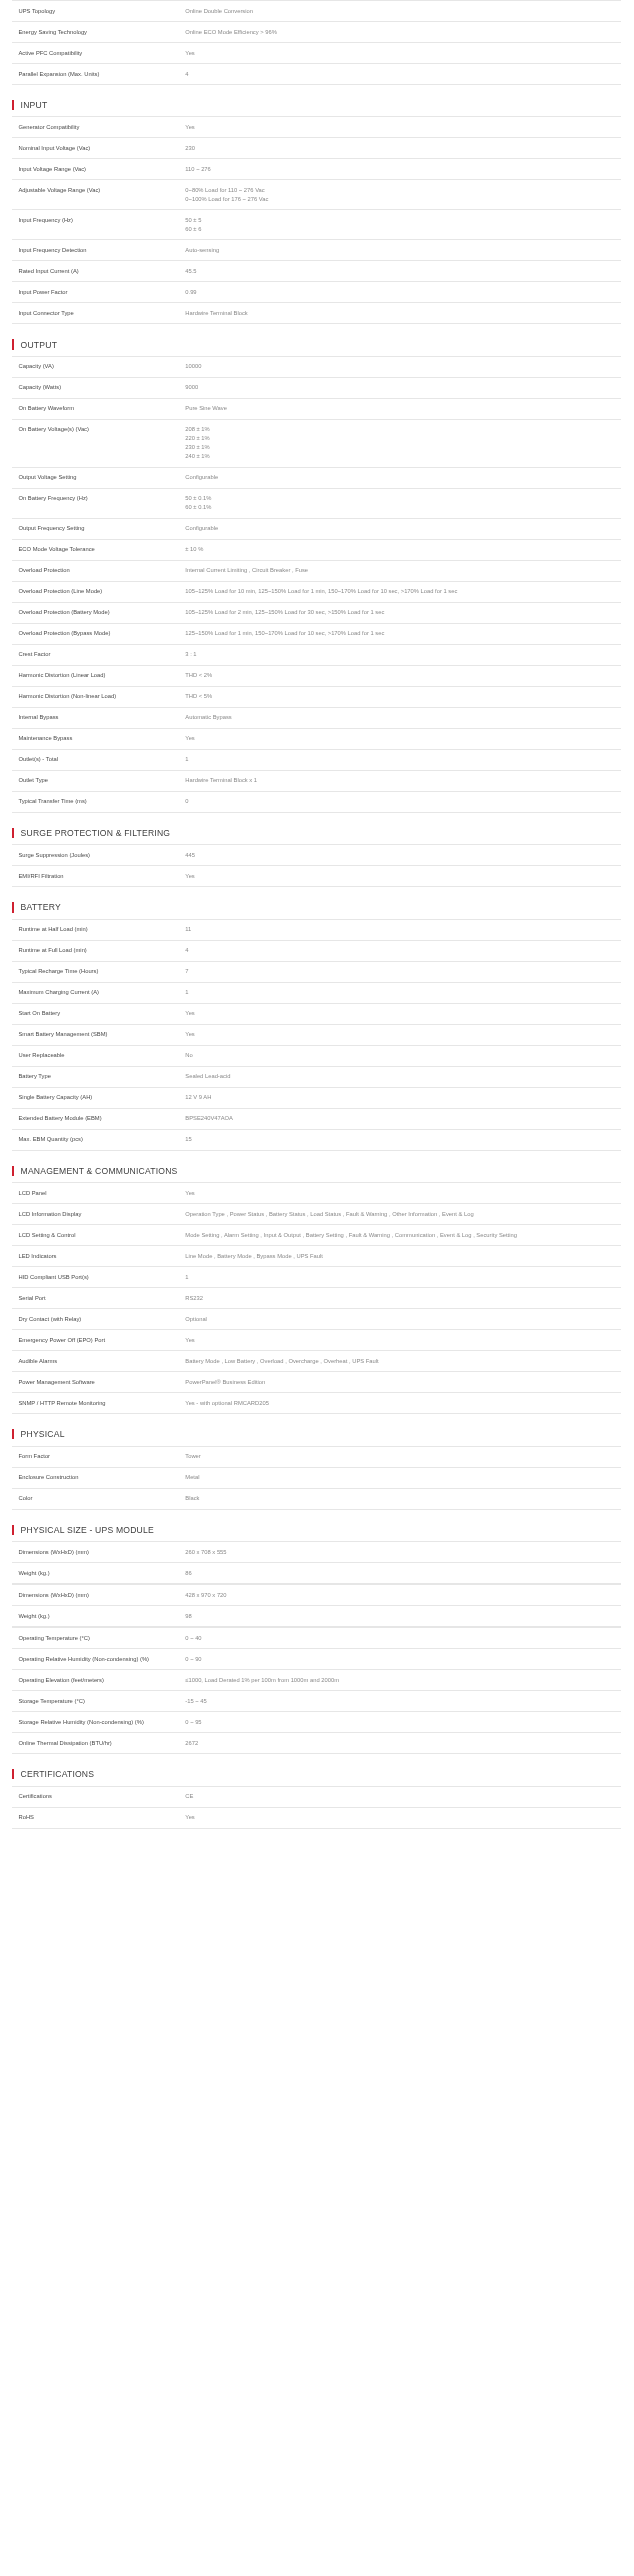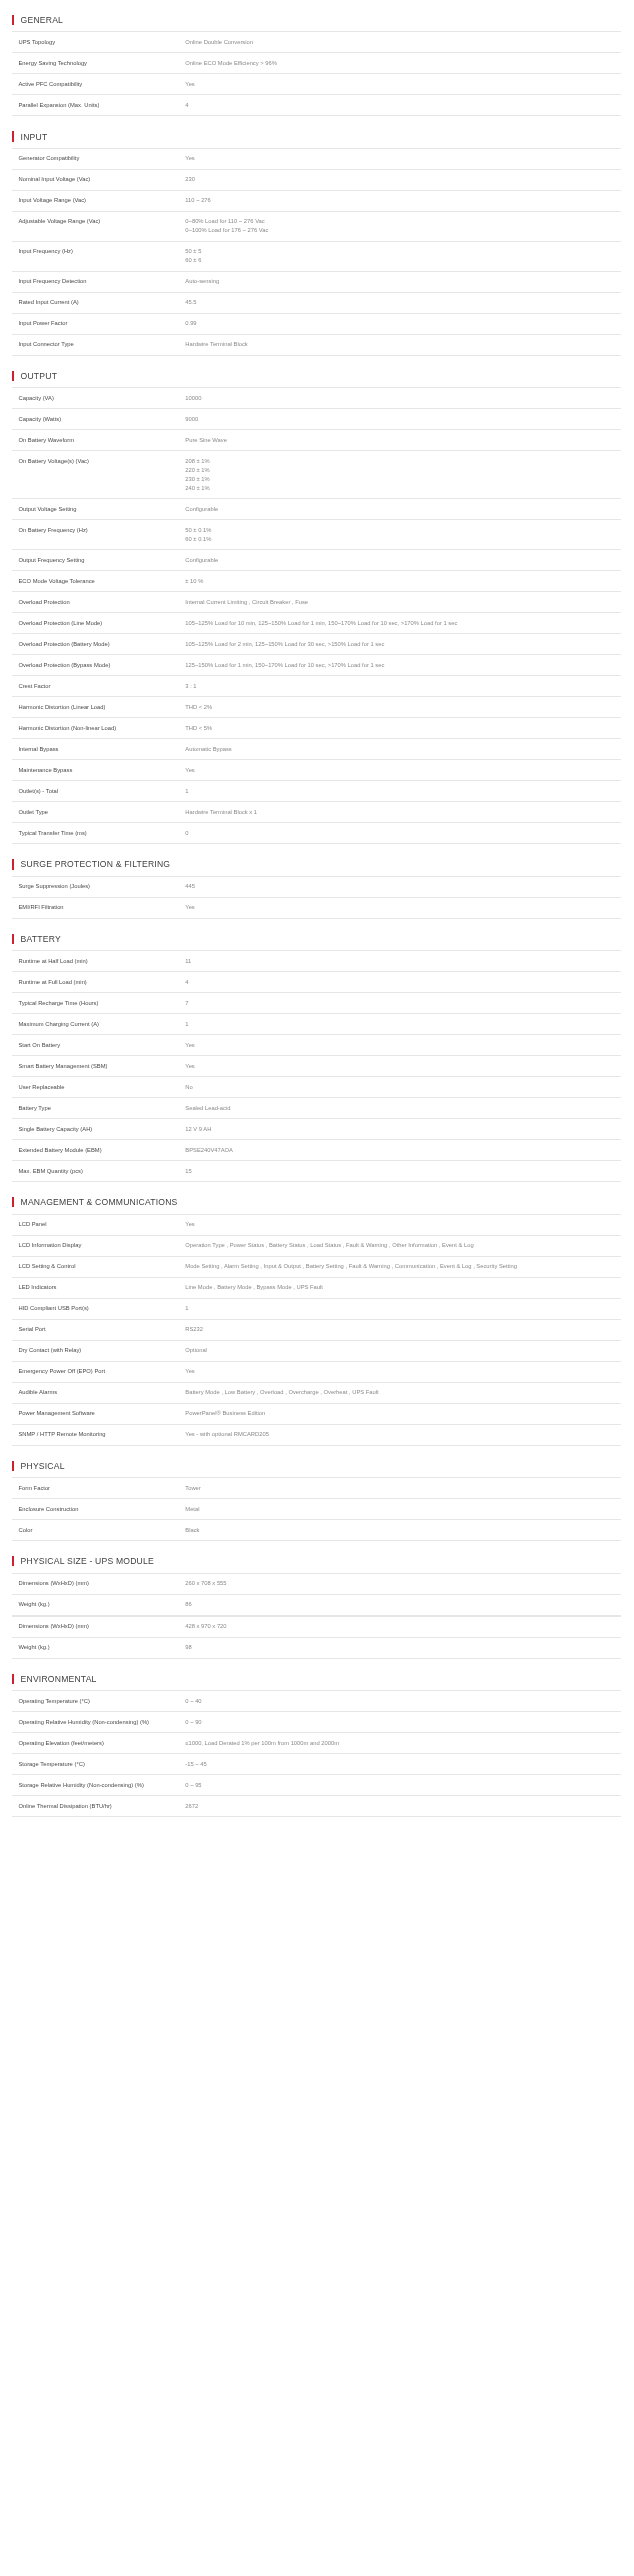--- a/index.html
+++ b/index.html
@@ -75,24 +75,20 @@
     line-height: 1.55;
     padding-right: 8.2px;
     white-space: pre-line;
   }
 </style>
 </head>
 <body>
 
 <div class="spec-sheet" id="sheet">
     <div class="section">
-      <div class="section-head">
-        <span class="bar"></span>
-        <span class="title">GENERAL</span>
-      </div>
       <div class="row">
         <div class="label">UPS Topology</div>
         <div class="value">Online Double Conversion</div>
       </div>
       <div class="row">
         <div class="label">Energy Saving Technology</div>
         <div class="value">Online ECO Mode Efficiency &gt; 96%</div>
       </div>
       <div class="row">
         <div class="label">Active PFC Compatibility</div>
@@ -387,24 +383,20 @@
       <div class="row">
         <div class="label">Dimensions (WxHxD) (mm)</div>
         <div class="value">428 x 970 x 720</div>
       </div>
       <div class="row">
         <div class="label">Weight (kg.)</div>
         <div class="value">98</div>
       </div>
     </div>
     <div class="section">
-      <div class="section-head">
-        <span class="bar"></span>
-        <span class="title">ENVIRONMENTAL</span>
-      </div>
       <div class="row">
         <div class="label">Operating Temperature (°C)</div>
         <div class="value">0 ~ 40</div>
       </div>
       <div class="row">
         <div class="label">Operating Relative Humidity (Non-condensing) (%)</div>
         <div class="value">0 ~ 90</div>
       </div>
       <div class="row">
         <div class="label">Operating Elevation (feet/meters)</div>
@@ -416,14 +408,28 @@
       </div>
       <div class="row">
         <div class="label">Storage Relative Humidity (Non-condensing) (%)</div>
         <div class="value">0 ~ 95</div>
       </div>
       <div class="row">
         <div class="label">Online Thermal Dissipation (BTU/hr)</div>
         <div class="value">2672</div>
       </div>
     </div>
+    <div class="section">
+      <div class="section-head">
+        <span class="bar"></span>
+        <span class="title">CERTIFICATIONS</span>
+      </div>
+      <div class="row">
+        <div class="label">Certifications</div>
+        <div class="value">CE</div>
+      </div>
+      <div class="row">
+        <div class="label">RoHS</div>
+        <div class="value">Yes</div>
+      </div>
+    </div>
   </div>
 
 
 </body></html>

